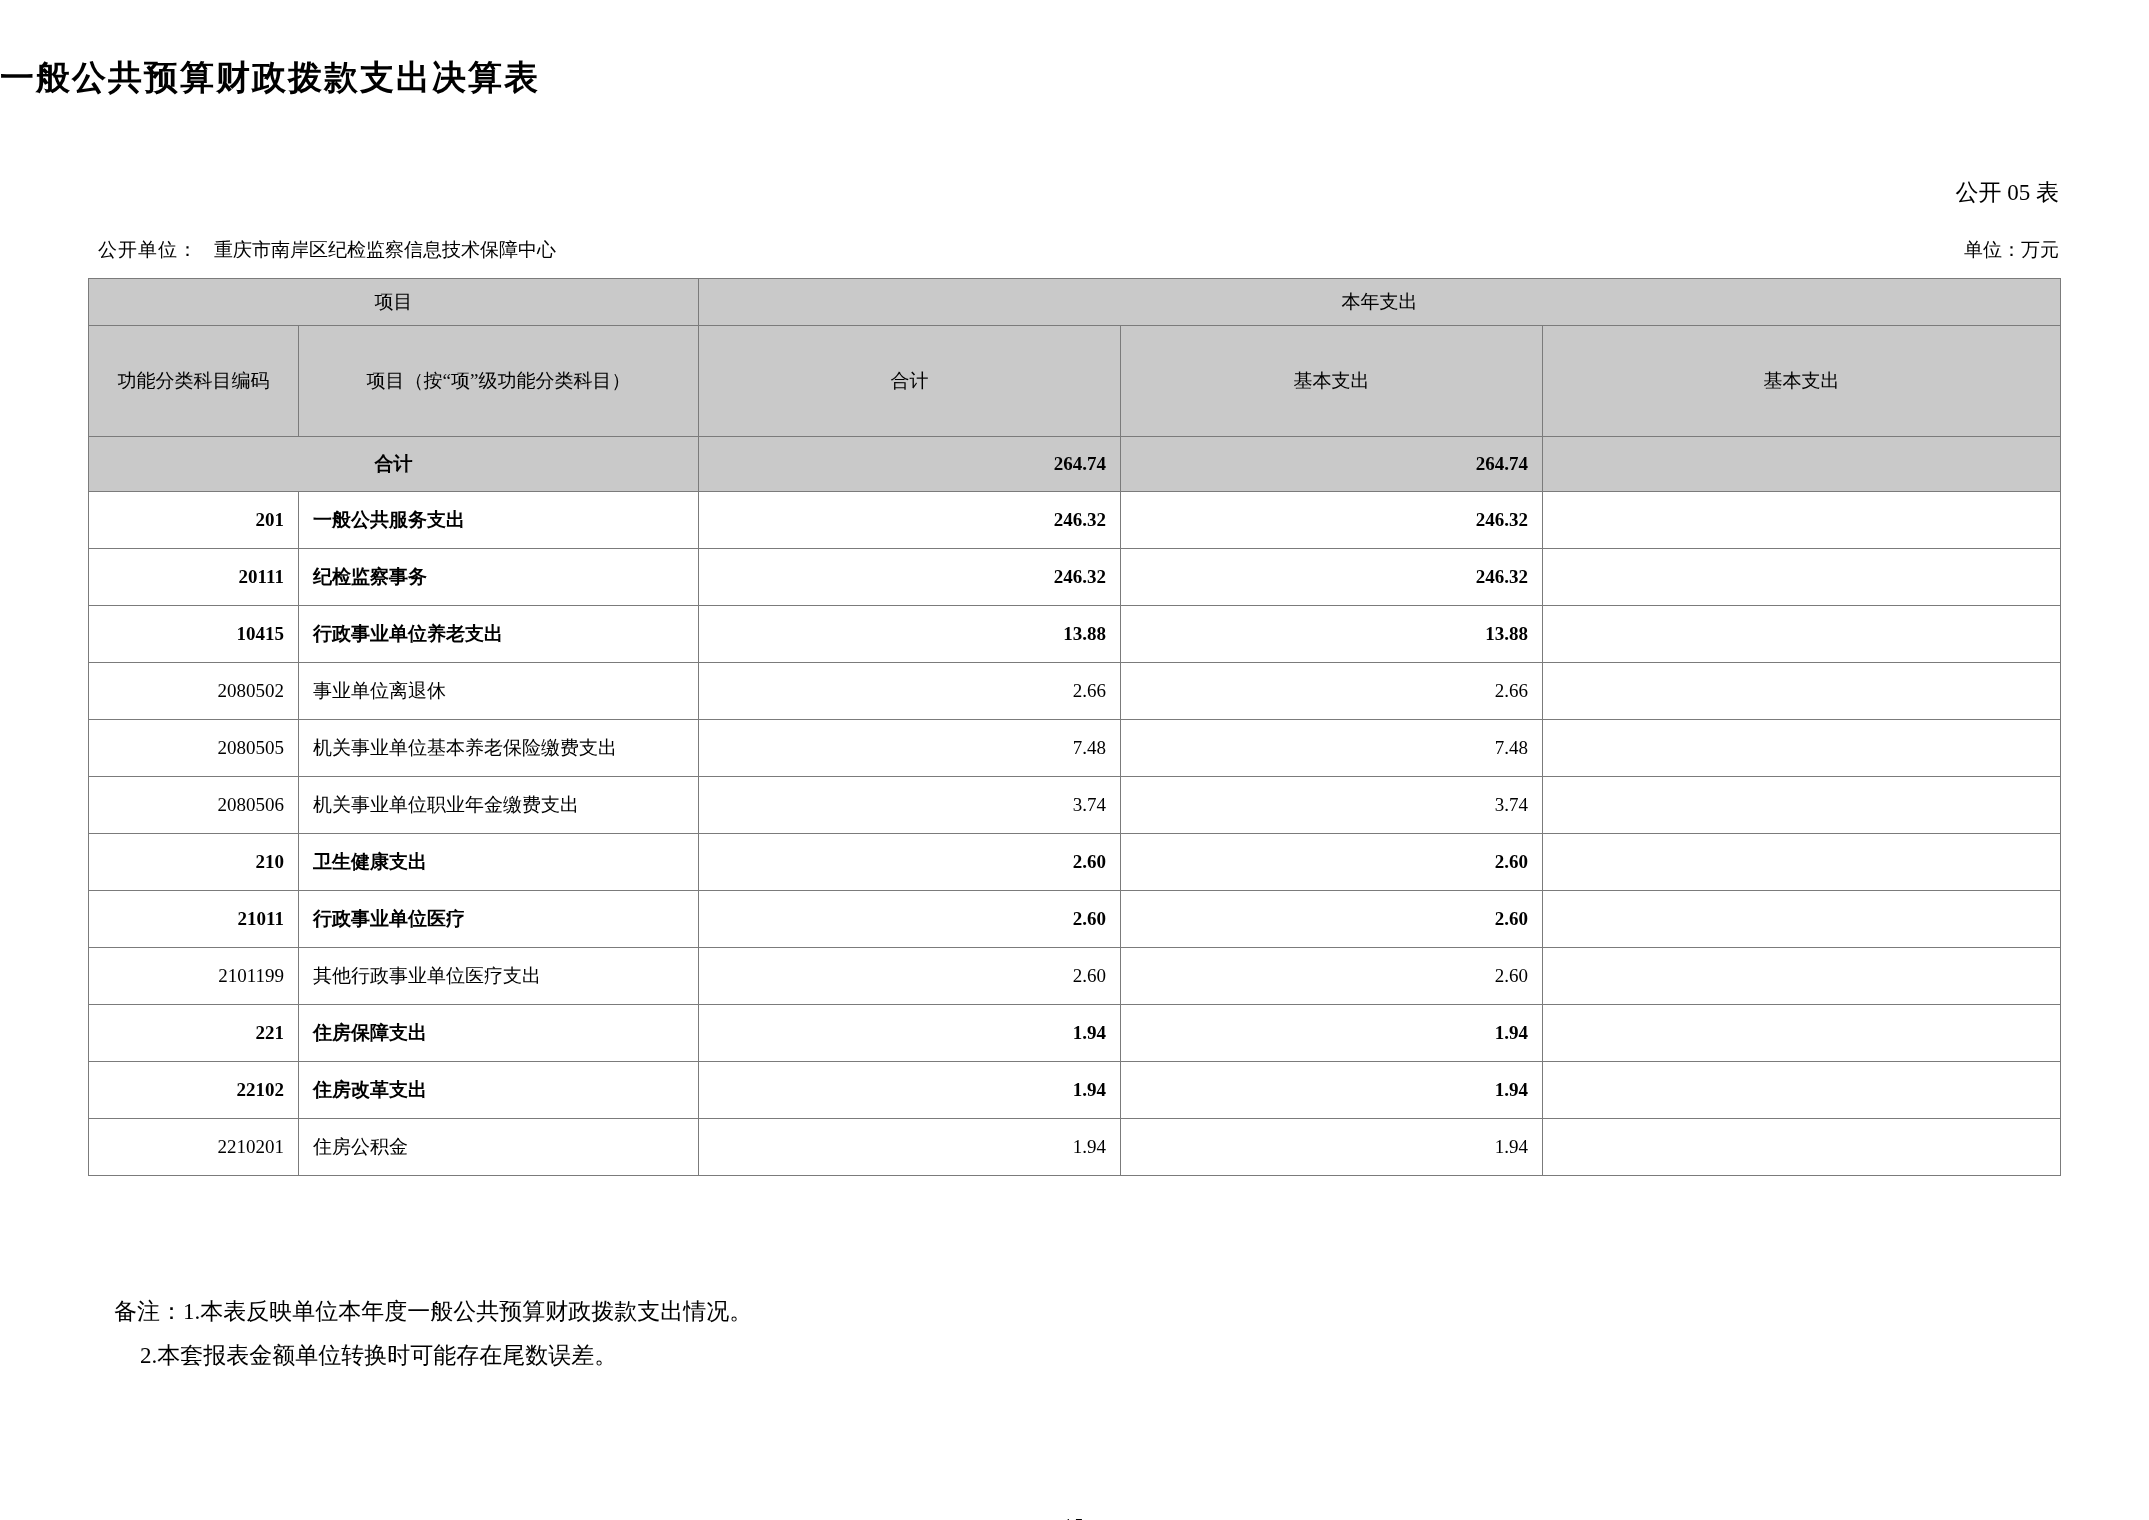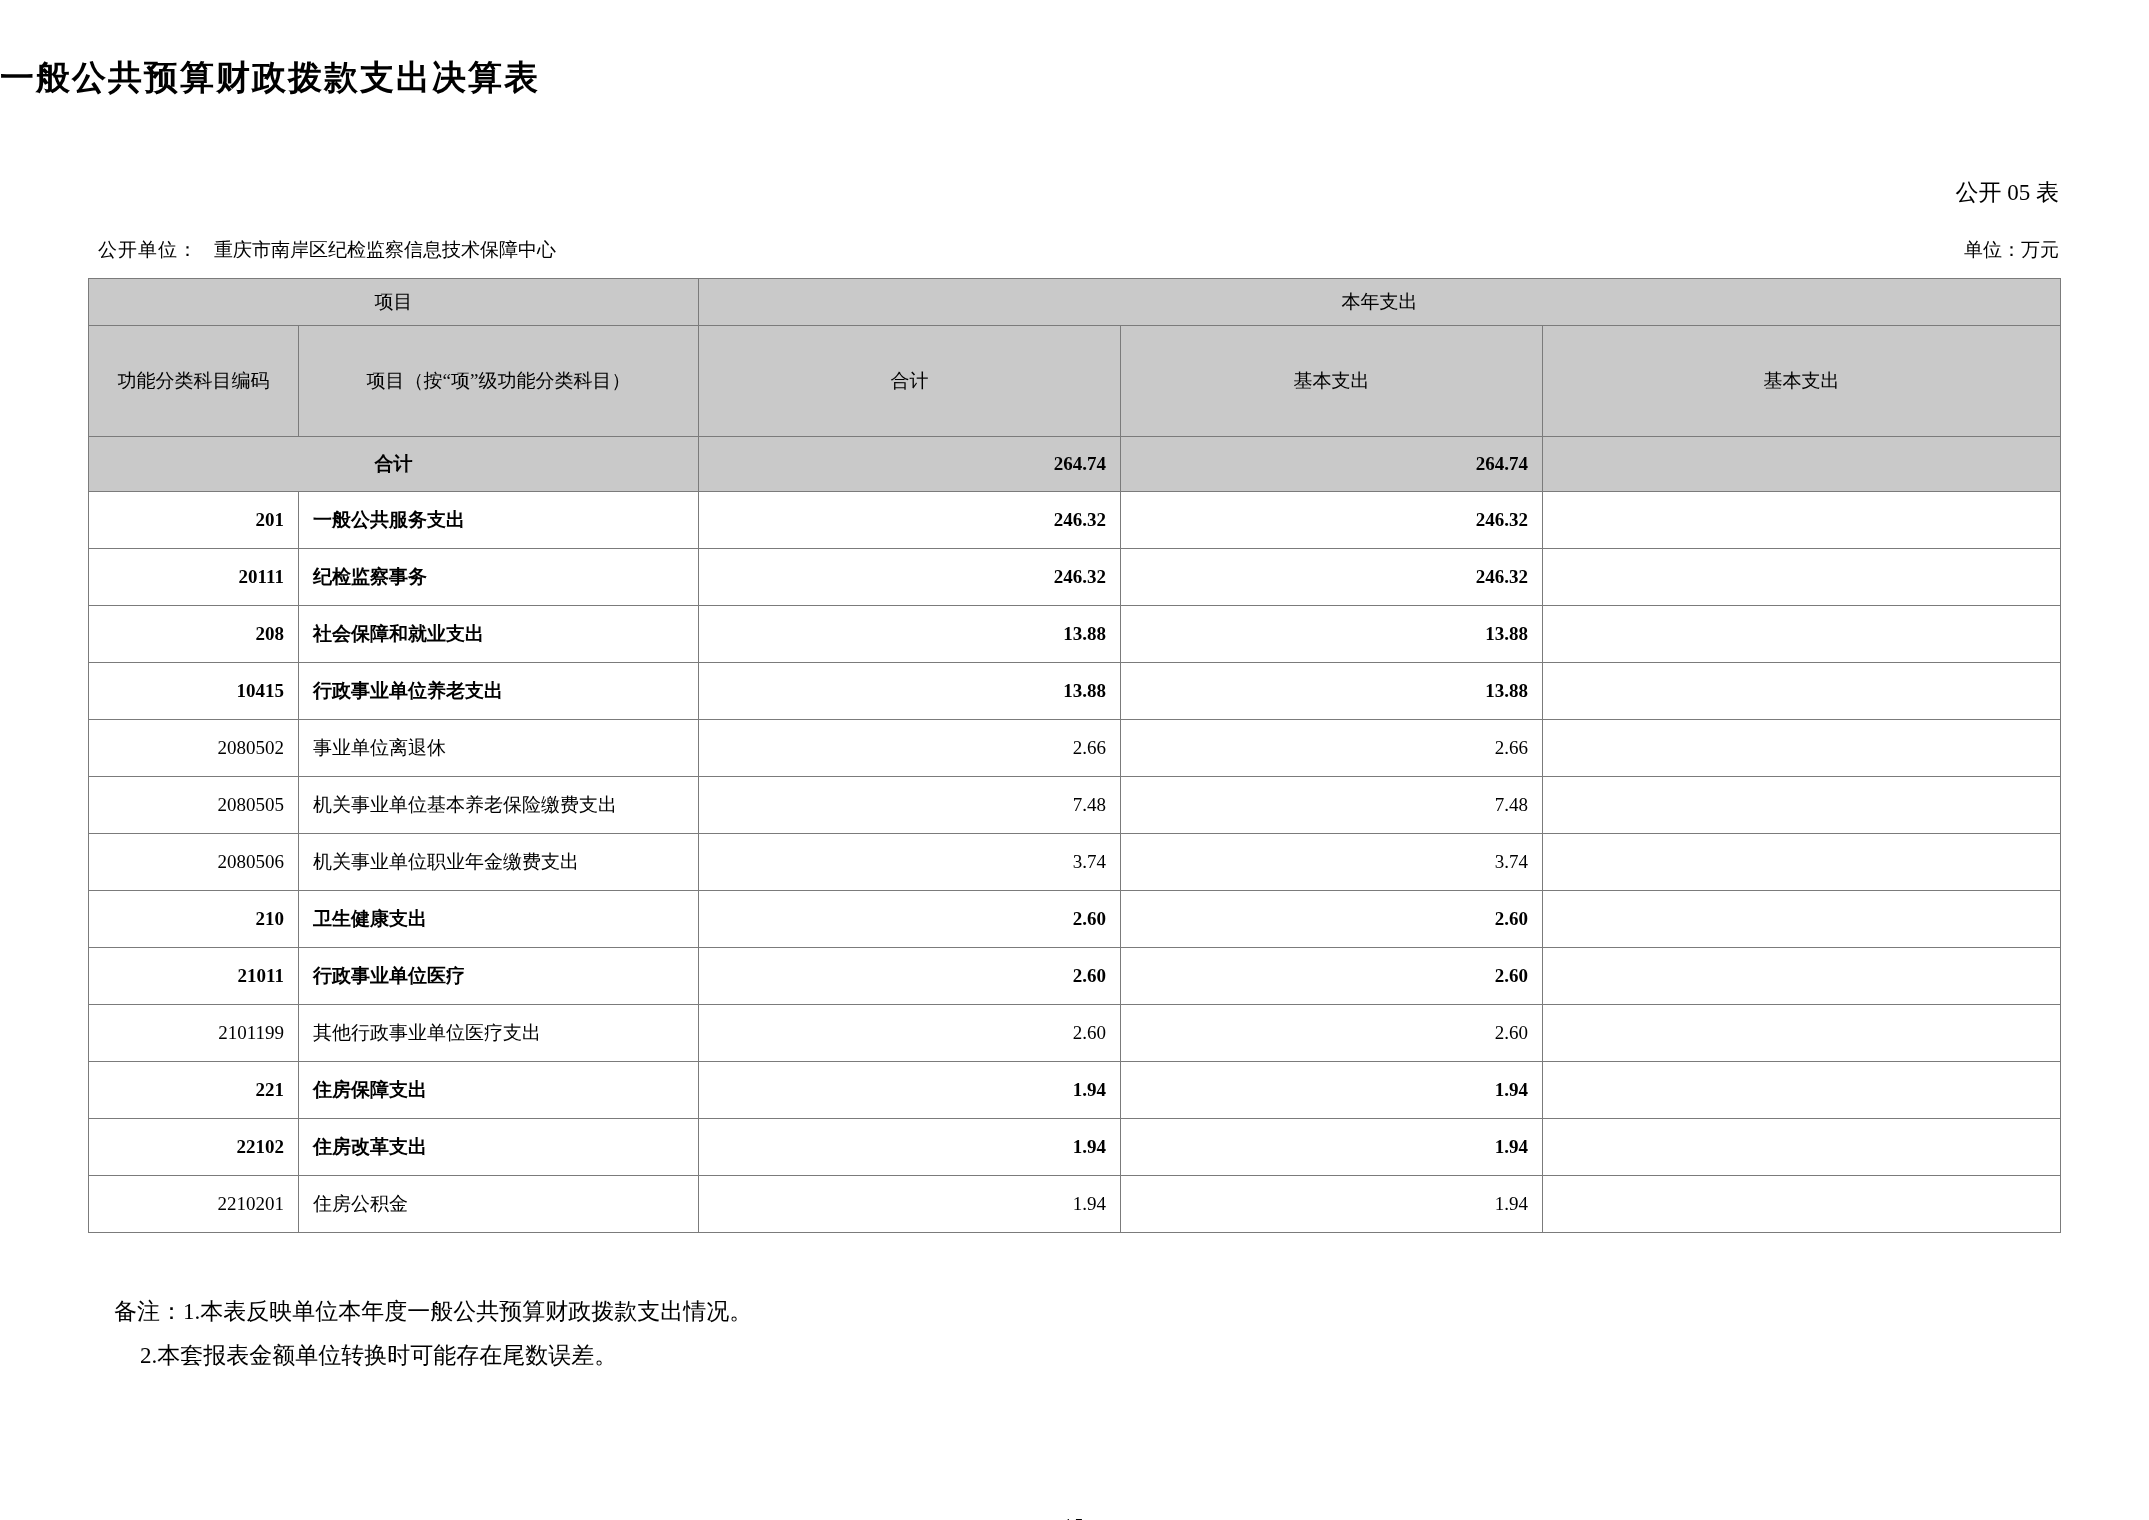--- a/index.html
+++ b/index.html
@@ -167,27 +167,20 @@
         <td class="num blank"></td>
       </tr>
       <tr class="bold">
         <td class="code">20111</td>
         <td class="item">纪检监察事务</td>
         <td class="num">246.32</td>
         <td class="num">246.32</td>
         <td class="num blank"></td>
       </tr>
       <tr class="bold">
-        <td class="code">208</td>
-        <td class="item">社会保障和就业支出</td>
-        <td class="num">13.88</td>
-        <td class="num">13.88</td>
-        <td class="num blank"></td>
-      </tr>
-      <tr class="bold">
         <td class="code">10415</td>
         <td class="item">行政事业单位养老支出</td>
         <td class="num">13.88</td>
         <td class="num">13.88</td>
         <td class="num blank"></td>
       </tr>
       <tr>
         <td class="code">2080502</td>
         <td class="item">事业单位离退休</td>
         <td class="num">2.66</td>

